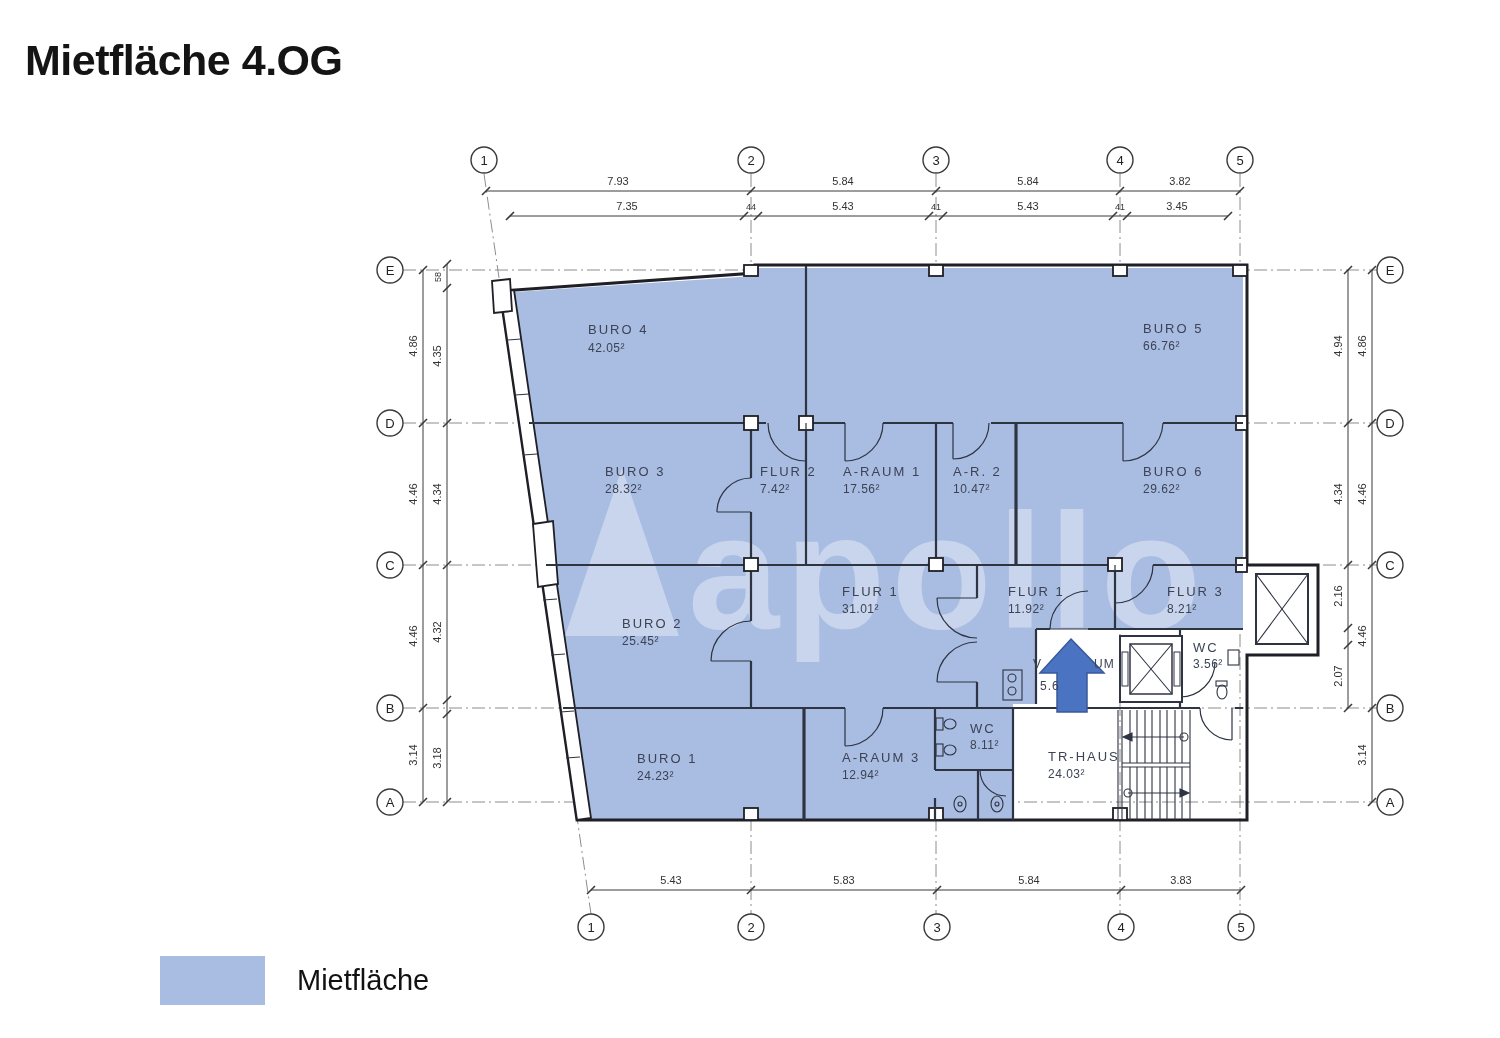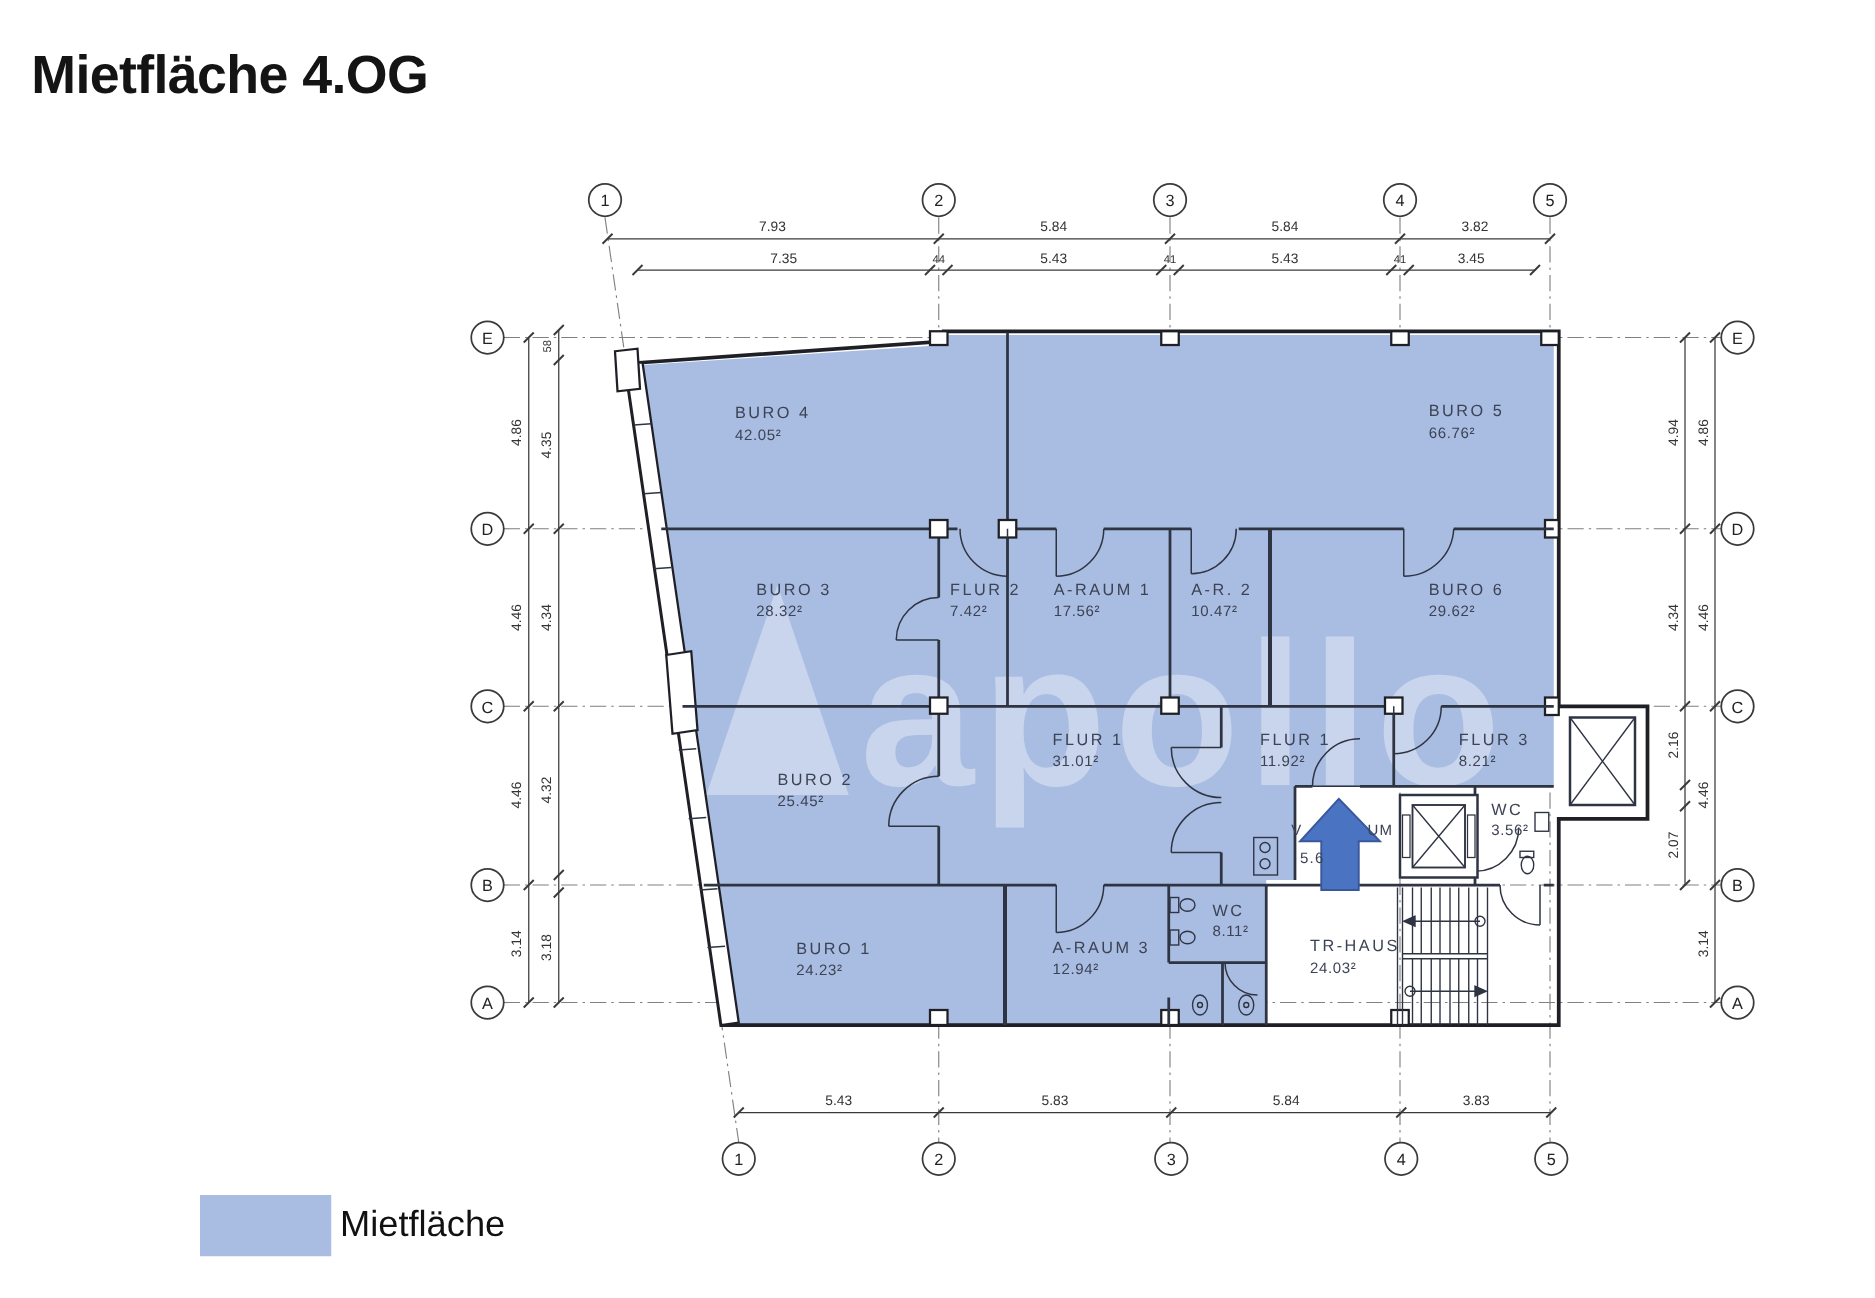--- a/index.html
+++ b/index.html
@@ -2,21 +2,21 @@
 <html><head>
 <meta charset="utf-8">
 <style>
   html,body{margin:0;padding:0;background:#ffffff;}
   #page{position:relative;width:1500px;height:1038px;background:#ffffff;overflow:hidden;
         font-family:"Liberation Sans",sans-serif;}
   #plan-title{position:absolute;left:25px;top:36px;font-size:43px;font-weight:600;
         color:#141414;letter-spacing:-0.5px;}
   #legend{position:absolute;left:160px;top:956px;display:flex;align-items:center;}
   #legend .swatch{width:105px;height:49px;background:#a9bce2;}
-  #legend .lbl{margin-left:7px;font-size:29px;color:#111;}
+  #legend .lbl{margin-left:32px;font-size:29px;color:#111;}
   svg{position:absolute;left:0;top:0;}
   .axis-dash{stroke:#6a6a6a;stroke-width:0.9;fill:none;stroke-dasharray:13 4 2 4;opacity:.85;}
   .dim-line{stroke:#3a3a3a;stroke-width:1;fill:none;}
   .tick{stroke:#3a3a3a;stroke-width:1.6;}
   .dim-t{font-size:11px;fill:#333;}
   .dim-s{font-size:9px;fill:#333;}
   .bubble{fill:#fff;stroke:#3a3a3a;stroke-width:1.4;}
   .bubble-t{font-size:13px;fill:#222;text-anchor:middle;}
   .wall-outer{stroke:#1f1f26;stroke-width:3;fill:none;}
   .wall{stroke:#2e3442;stroke-width:2.2;fill:none;}

